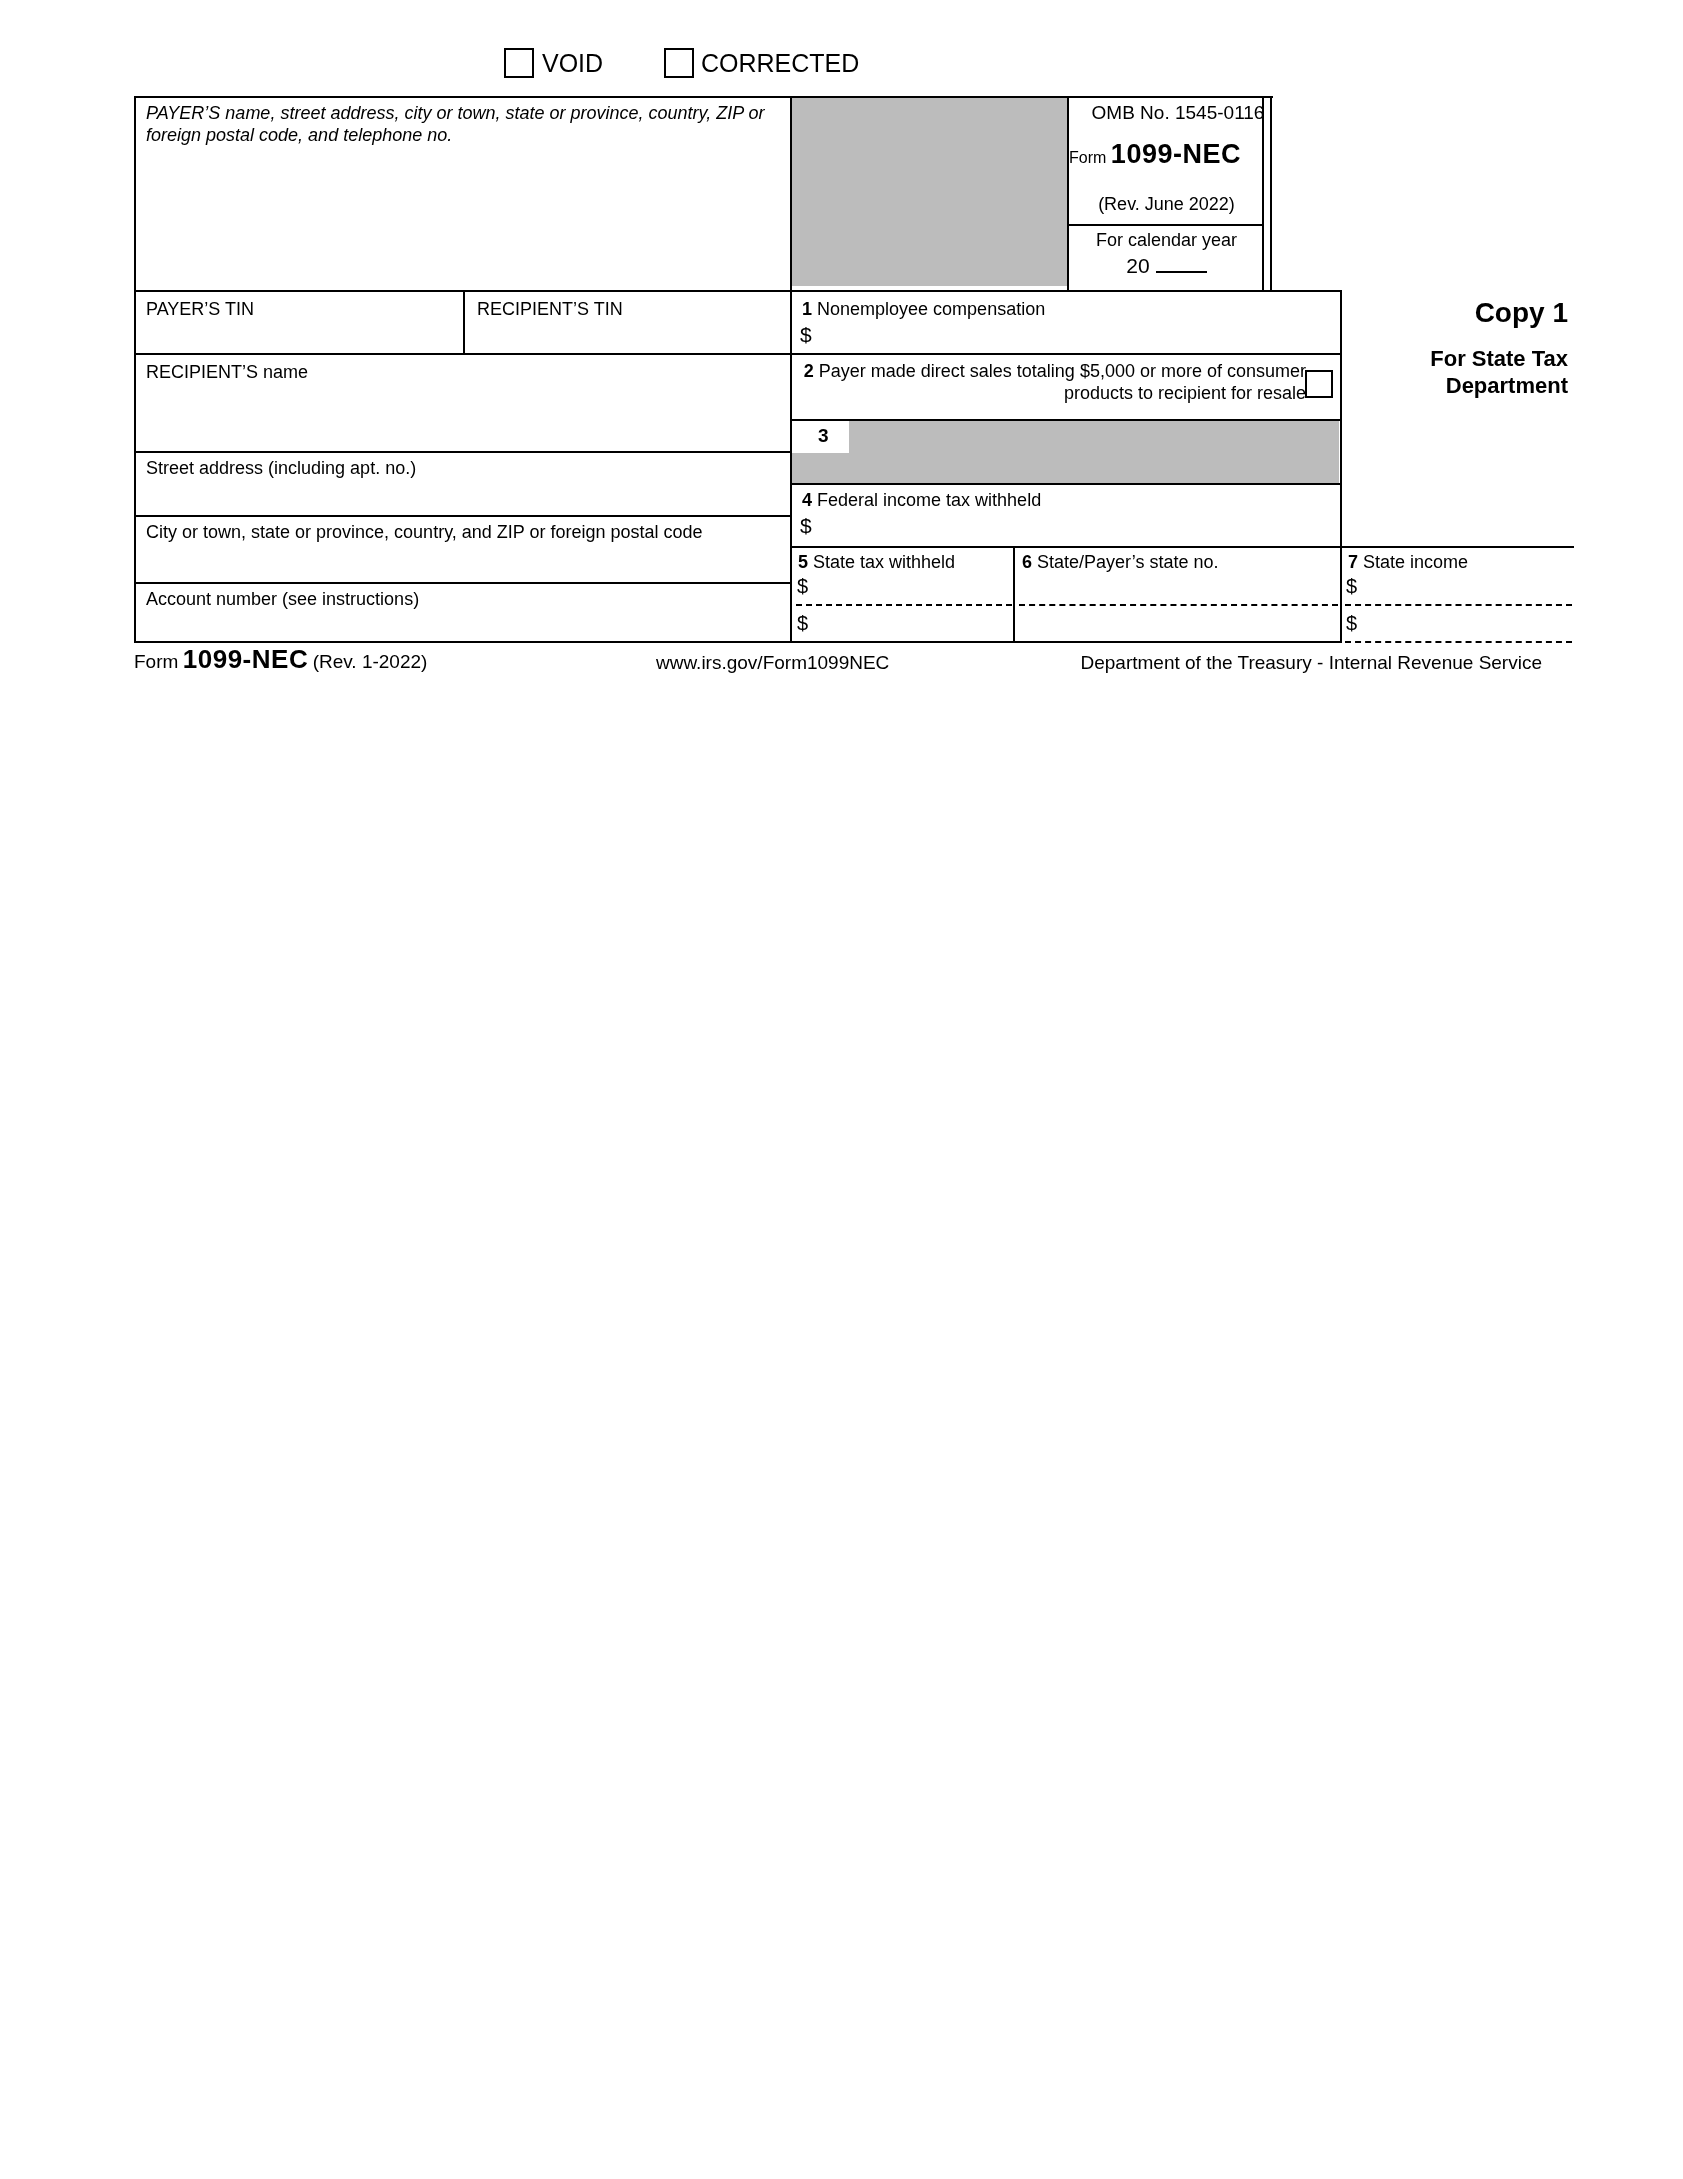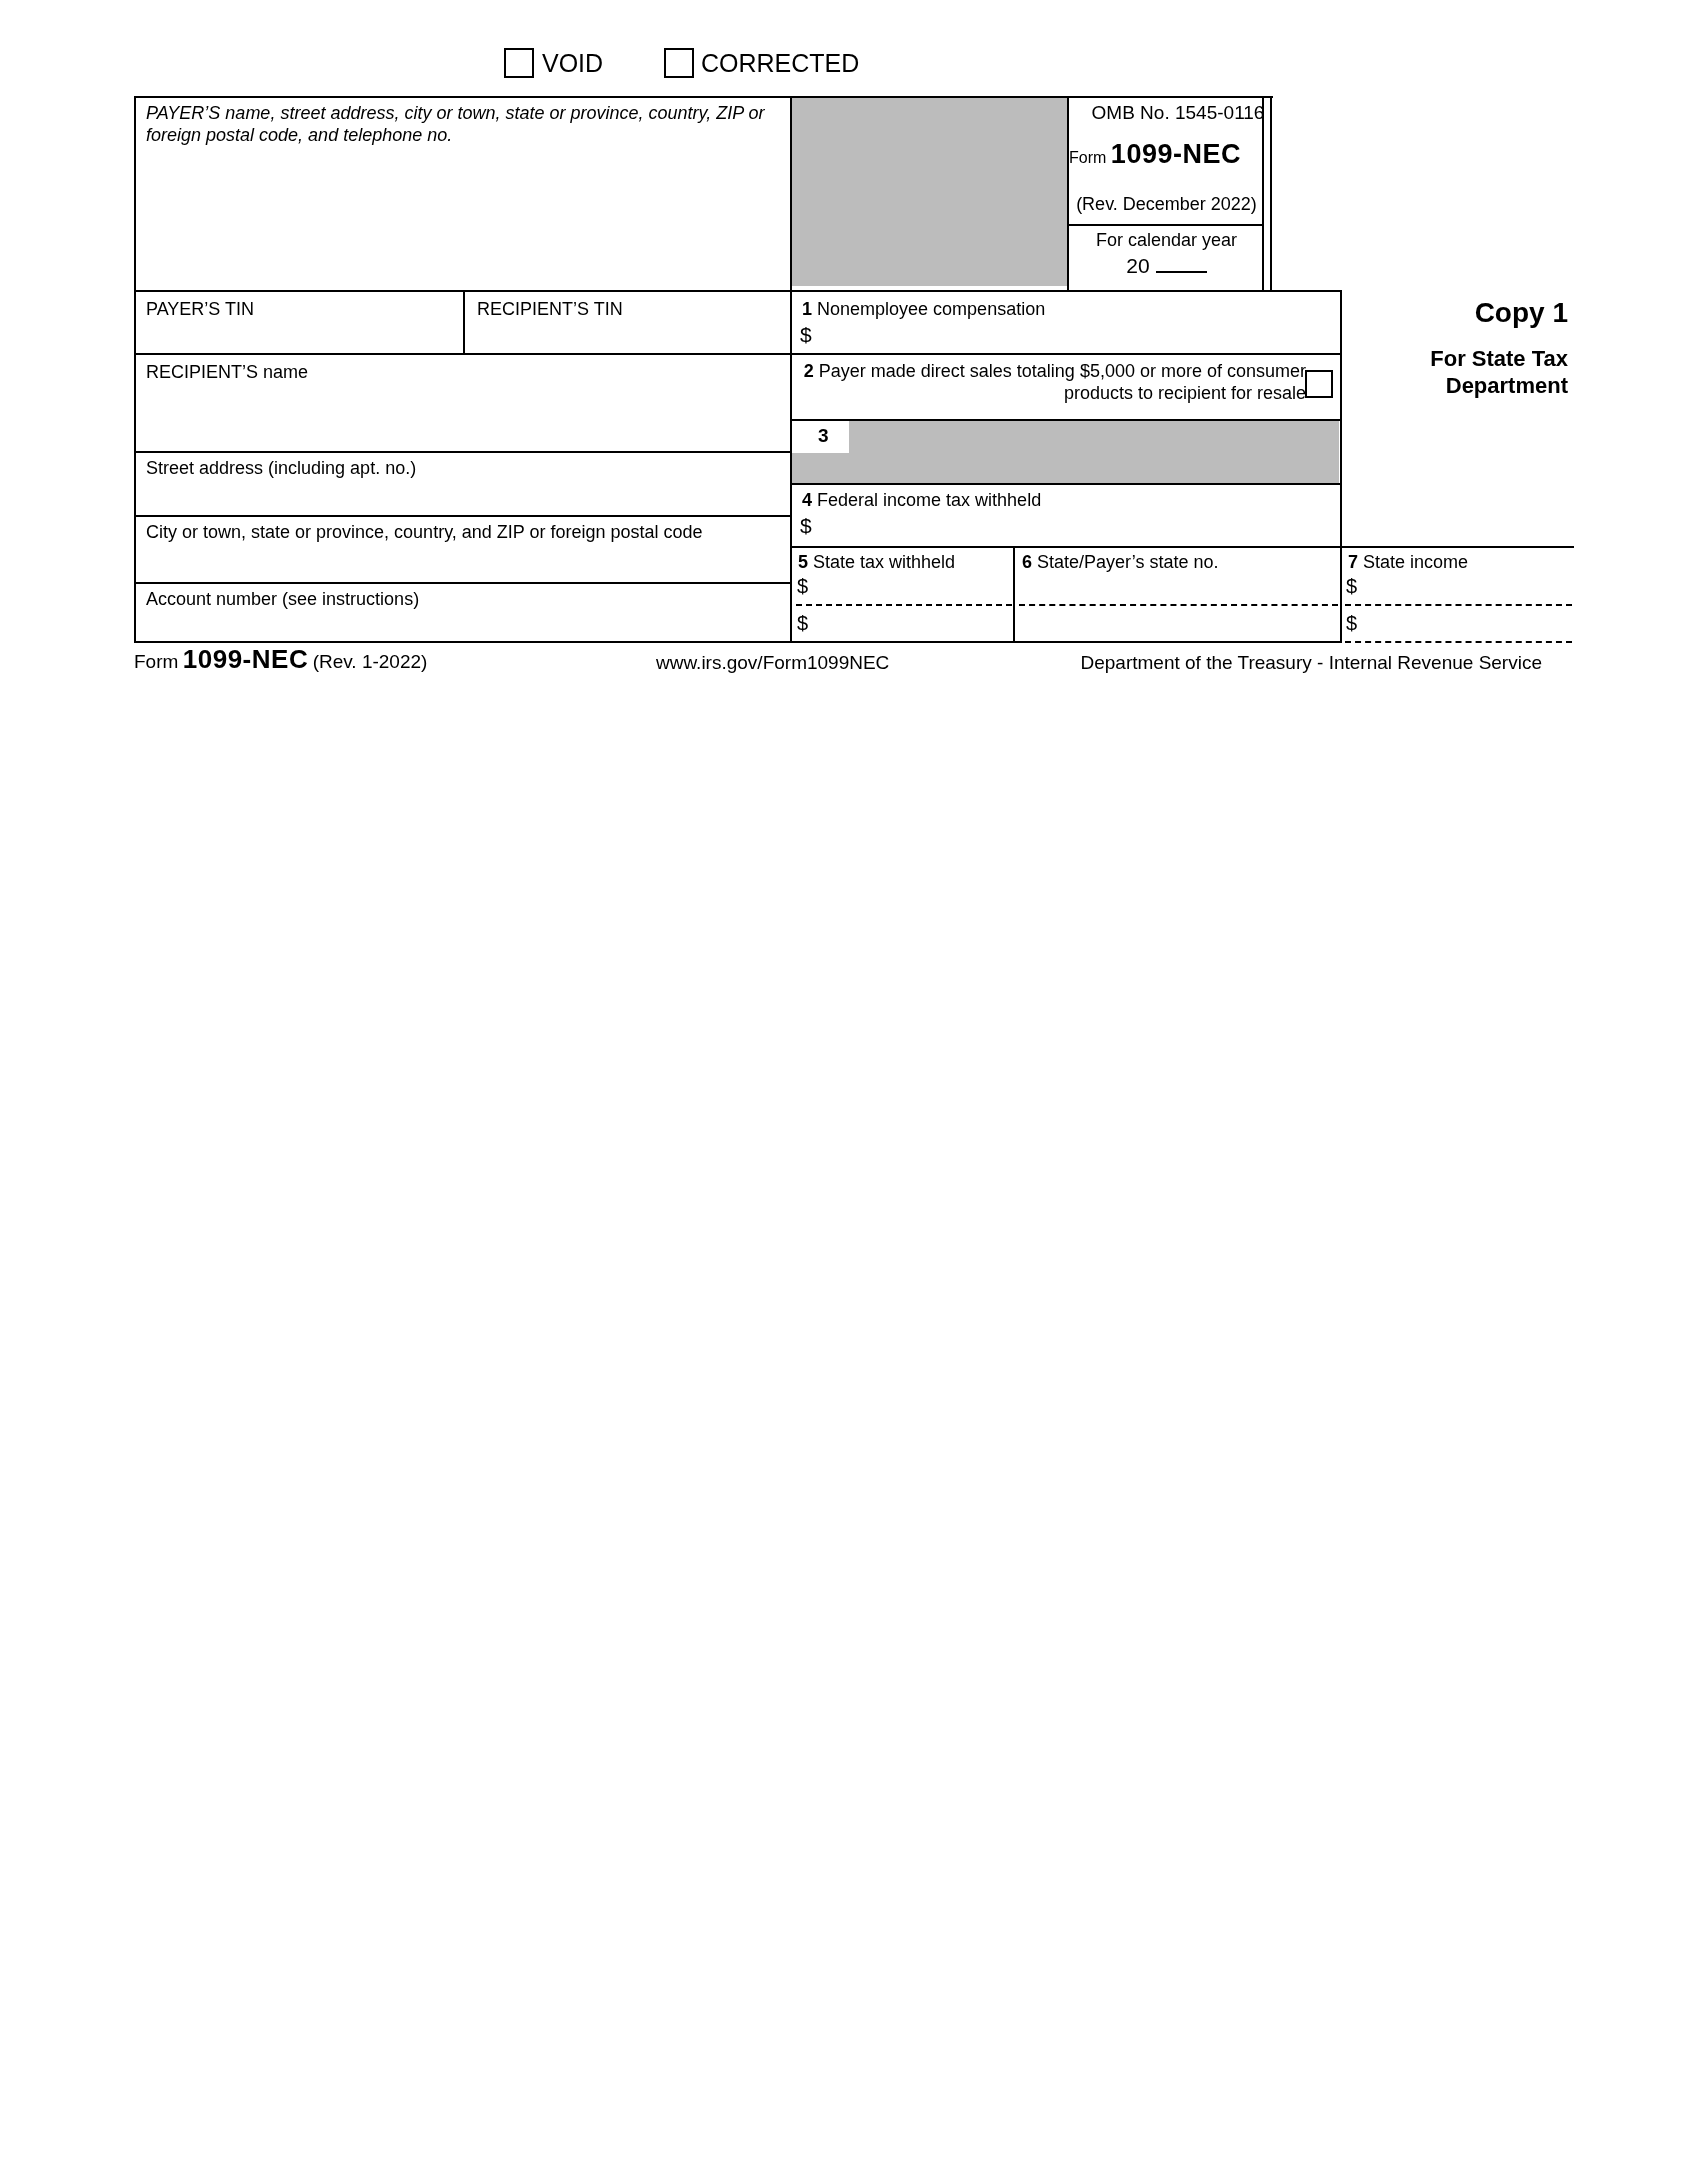--- a/index.html
+++ b/index.html
@@ -87,21 +87,21 @@
   <div class="lbl" style="left:146px;top:361px;">RECIPIENT’S name</div>
   <div class="lbl" style="left:146px;top:457px;">Street address (including apt. no.)</div>
   <div class="lbl" style="left:146px;top:521px;">City or town, state or province, country, and ZIP or foreign postal code</div>
   <div class="lbl" style="left:146px;top:588px;">Account number (see instructions)</div>
 
   <div class="omb-no">OMB No. 1545-0116</div>
   <div class="omb-form">
     <span class="small">Form</span>
     <span class="big">1099-NEC</span>
   </div>
-  <div class="omb-rev">(Rev. December 2022)</div>
+  <div class="omb-rev">(Rev. June 2022)</div>
   <div class="cal-label">For calendar year</div>
   <div class="cal-year">
     <span>20</span><span class="yearline"></span>
   </div>
 
 
   <div class="lbl" style="left:802px;top:298px;">
     <b>1</b>
     <span>Nonemployee compensation</span>
   </div>

